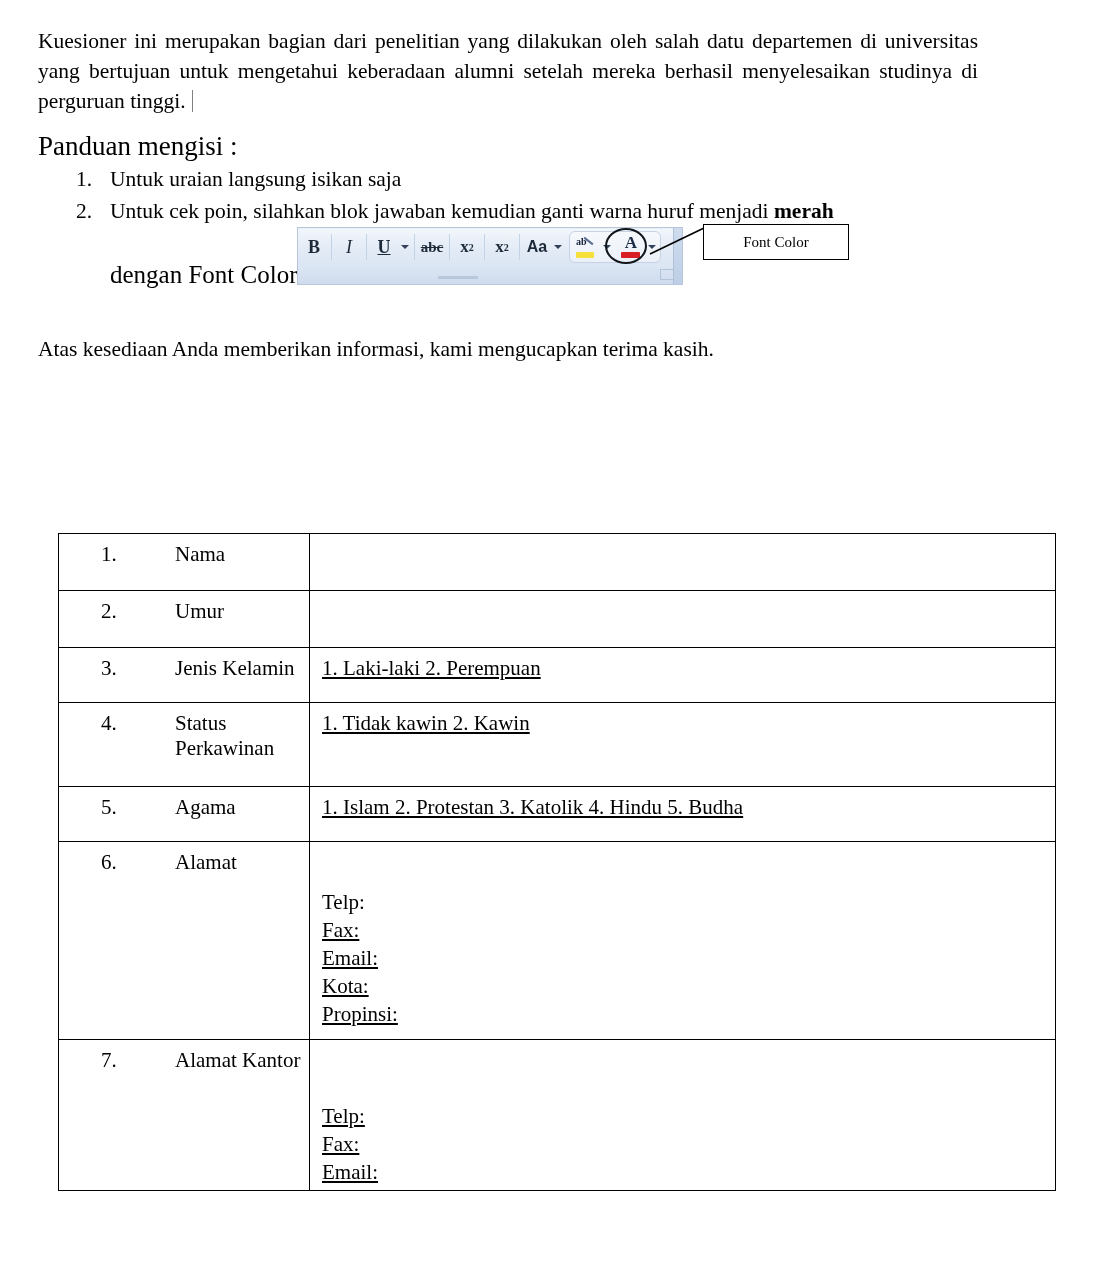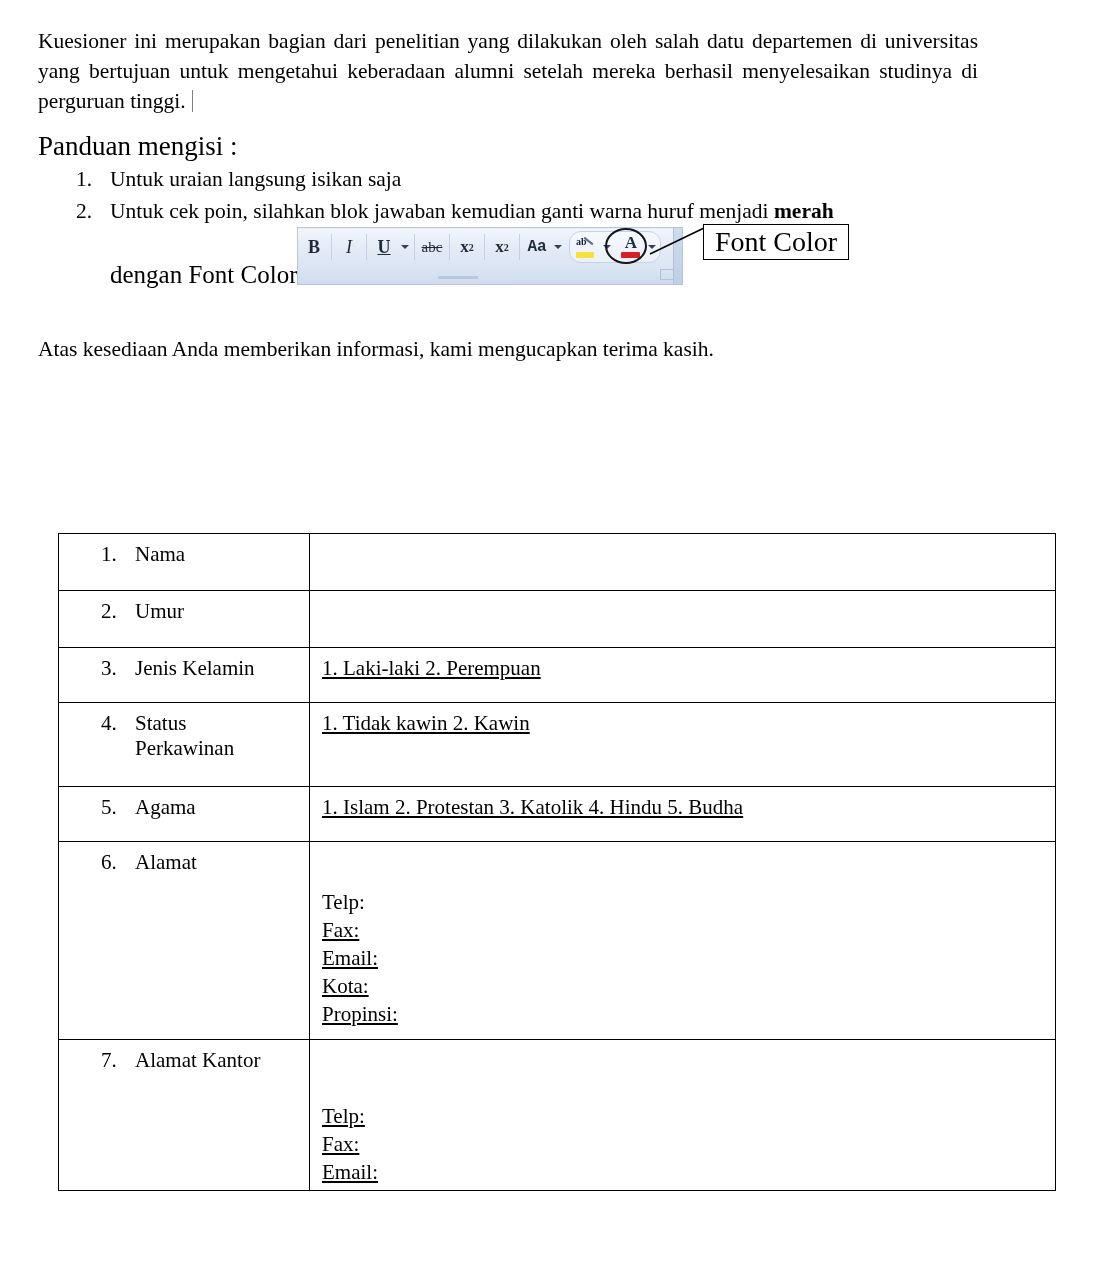--- a/index.html
+++ b/index.html
@@ -123,37 +123,37 @@
     align-items: center;
     justify-content: center;
     font-size: 17px;
     color: #1d2a3a;
     position: relative;
     padding: 0 3px;
   }
   .tb-btn.bold-b { font-weight: bold; font-family: "Liberation Serif", serif; font-size: 18px; }
   .tb-btn.ital-i { font-style: italic; font-family: "Liberation Serif", serif; font-size: 18px; }
   .tb-btn.und-u  { text-decoration: underline; font-family: "Liberation Serif", serif; font-size: 18px; font-weight: bold;}
-  .tb-btn.strike { text-decoration: line-through; font-weight: normal; font-size: 15px; }
+  .tb-btn.strike { text-decoration: line-through; font-weight: bold; font-size: 15px; }
   .tb-btn.sub sub { font-size: 10px; font-weight: bold; }
   .tb-btn.sup sup { font-size: 10px; font-weight: bold; }
-  .tb-btn.aa { font-weight: bold; font-size: 16px; font-family: Liberation Mono, monospace; }
+  .tb-btn.aa { font-weight: bold; font-size: 16px; font-family: Liberation Sans, sans-serif; }
   .tb-caret {
     width: 0; height: 0;
     border-left: 4px solid transparent;
     border-right: 4px solid transparent;
     border-top: 4px solid #33425a;
     margin: 0 4px 0 1px;
   }
   .tb-group {
     display: flex;
     align-items: center;
     background: rgba(255,255,255,0.45);
     border: 1px solid #c5d3e5;
-    border-radius: 12px;
+    border-radius: 6px;
     height: 30px;
     margin-left: 3px;
   }
   .hl-icon {
     position: relative;
     width: 22px; height: 22px;
     display: flex; align-items: flex-start; justify-content: center;
   }
   .hl-icon .abtxt {
     font-size: 10px; font-weight: bold; color: #16243a;
@@ -222,21 +222,21 @@
     position: absolute;
     left: 703px;
     top: 224px;
     width: 146px;
     height: 36px;
     border: 1.5px solid #000;
     box-sizing: border-box;
     display: flex;
     align-items: center;
     justify-content: center;
-    font-size: 28px;
+    font-size: 15px;
     background: #ffffff;
   }
   .callout-arrow {
     position: absolute;
     left: 648px;
     top: 226px;
     width: 60px;
     height: 34px;
     overflow: visible;
   }
@@ -321,20 +321,21 @@
     display: flex;
     padding-left: 42px;
     padding-top: 4px;
   }
   .row-item .idx {
     width: 34px;
     flex: none;
   }
   .row-item .lbl {
     flex: 1;
+    margin-left: 40px;
   }
   .ans { padding-top: 4px; padding-left: 4px; text-decoration: underline; }
   .ans-lines { line-height: 28px; }
   .spell {
     position: relative;
     display: inline-block;
   }
   .spell::after {
     content: "";
     position: absolute;

